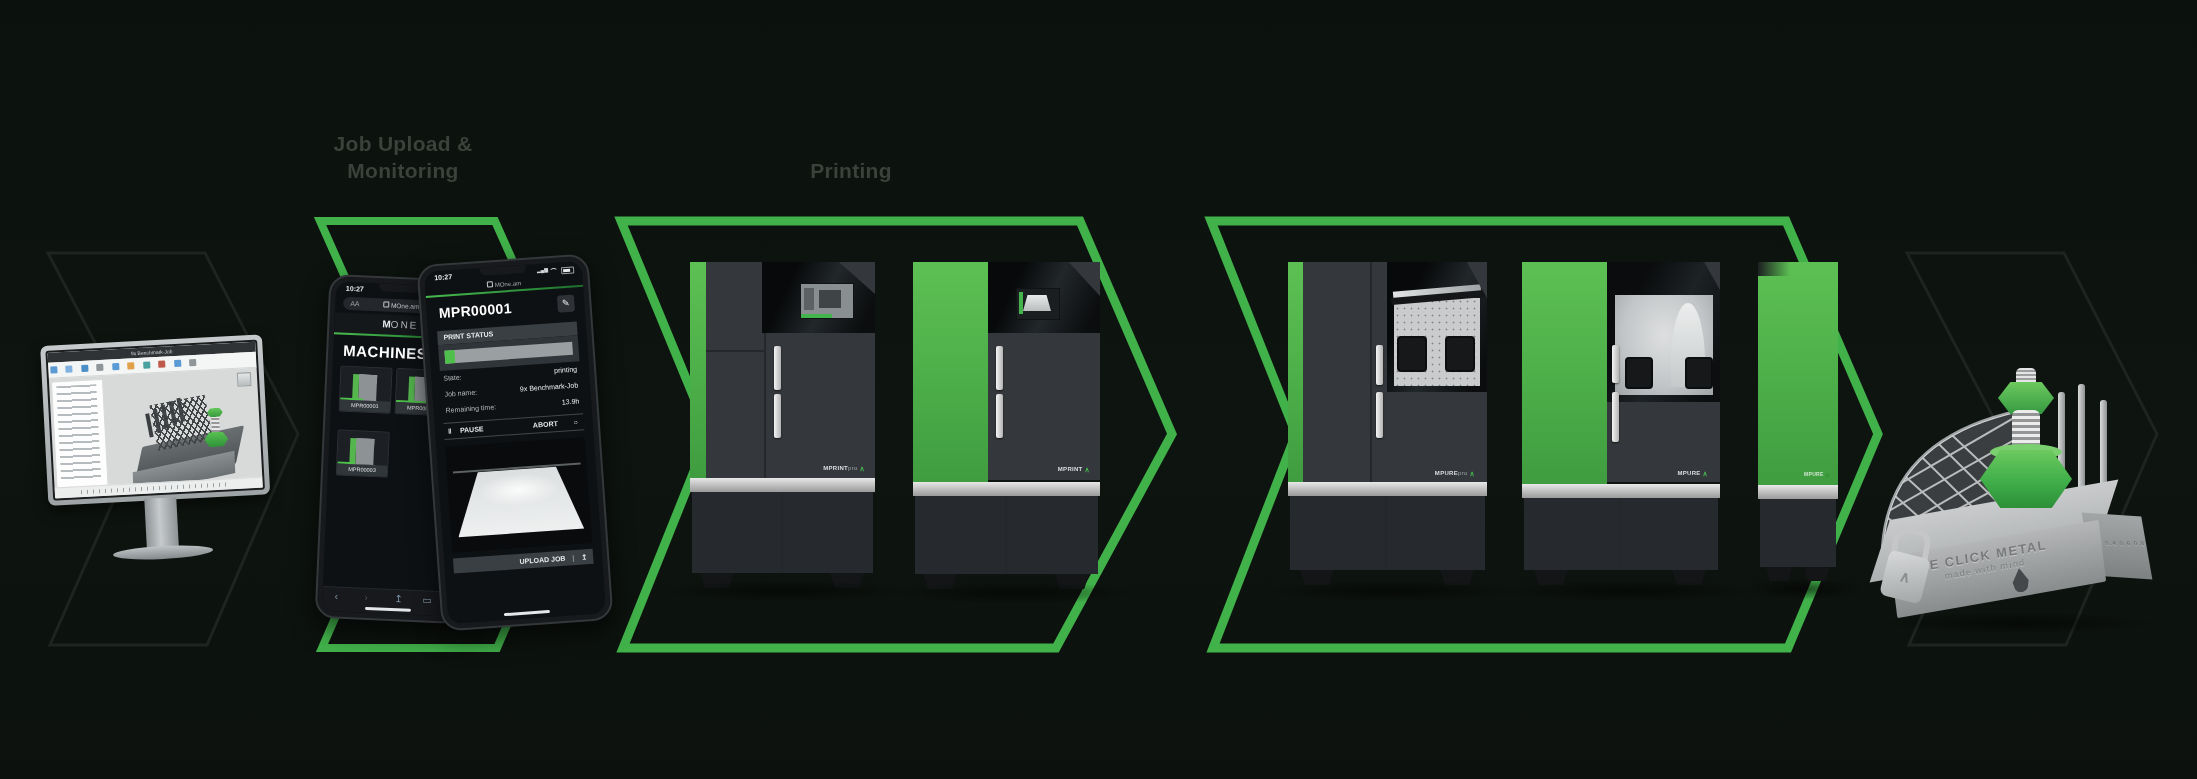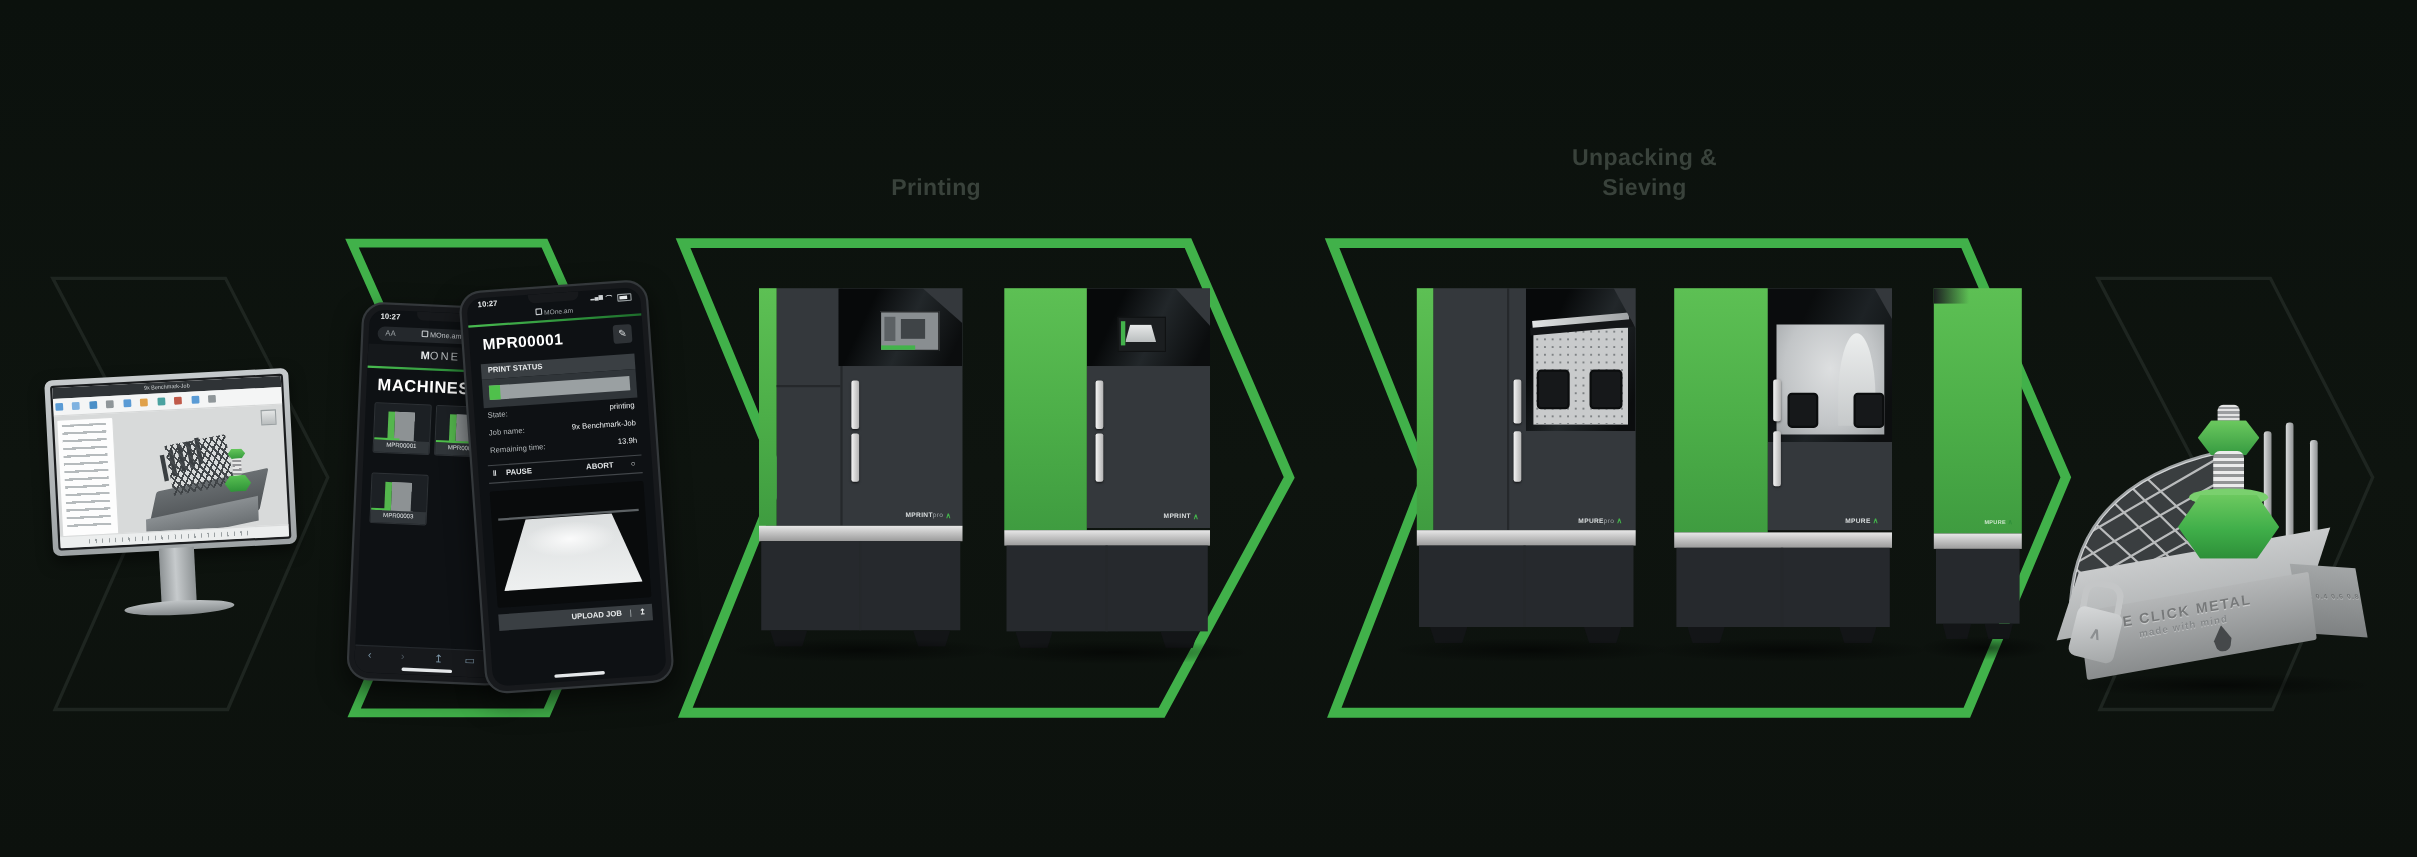--- a/index.html
+++ b/index.html
@@ -126,26 +126,26 @@
 <div id="stage">
 
   <svg id="chevrons" width="2197" height="779">
     <polygon points="48,253 205,253 298,434 207,645 50,645 143,434" fill="none" stroke="#1e2520" stroke-width="3"></polygon>
     <polygon points="1907,253 2064,253 2157,434 2066,645 1909,645 2002,434" fill="none" stroke="#1e2520" stroke-width="3"></polygon>
     <polygon points="320,221 495,221 590,434 497,648 322,648 415,434" fill="none" stroke="#41b14a" stroke-width="8"></polygon>
     <polygon points="621,221 1080,221 1172,434 1056,648 623,648 709,434" fill="none" stroke="#41b14a" stroke-width="9"></polygon>
     <polygon points="1211,221 1786,221 1878,434 1788,648 1213,648 1296,434" fill="none" stroke="#41b14a" stroke-width="9"></polygon>
   </svg>
 
+  <div class="step-label" style="left:298px;top:130px;width:210px;">
+    <div>Job Upload &amp;</div>
+    <div>Monitoring</div>
+  </div>
   <div class="step-label" style="left:756px;top:157px;width:190px;">
     <div>Printing</div>
-  </div>
-  <div class="step-label" style="left:1390px;top:130px;width:210px;">
-    <div>Unpacking &amp;</div>
-    <div>Sieving</div>
   </div>
 
   <div class="abs" id="monitor">
     <div class="abs mon-frame">
       <div class="abs mon-screen">
         <div class="abs cad-titlebar">9x Benchmark-Job</div>
         <div class="abs cad-toolbar">
           <span class="cad-icon" style="background:#5a9bd5;"></span>
           <span class="cad-icon" style="background:#7fb2e0;"></span>
           <span class="cad-icon" style="background:#4a8fc7;"></span>

